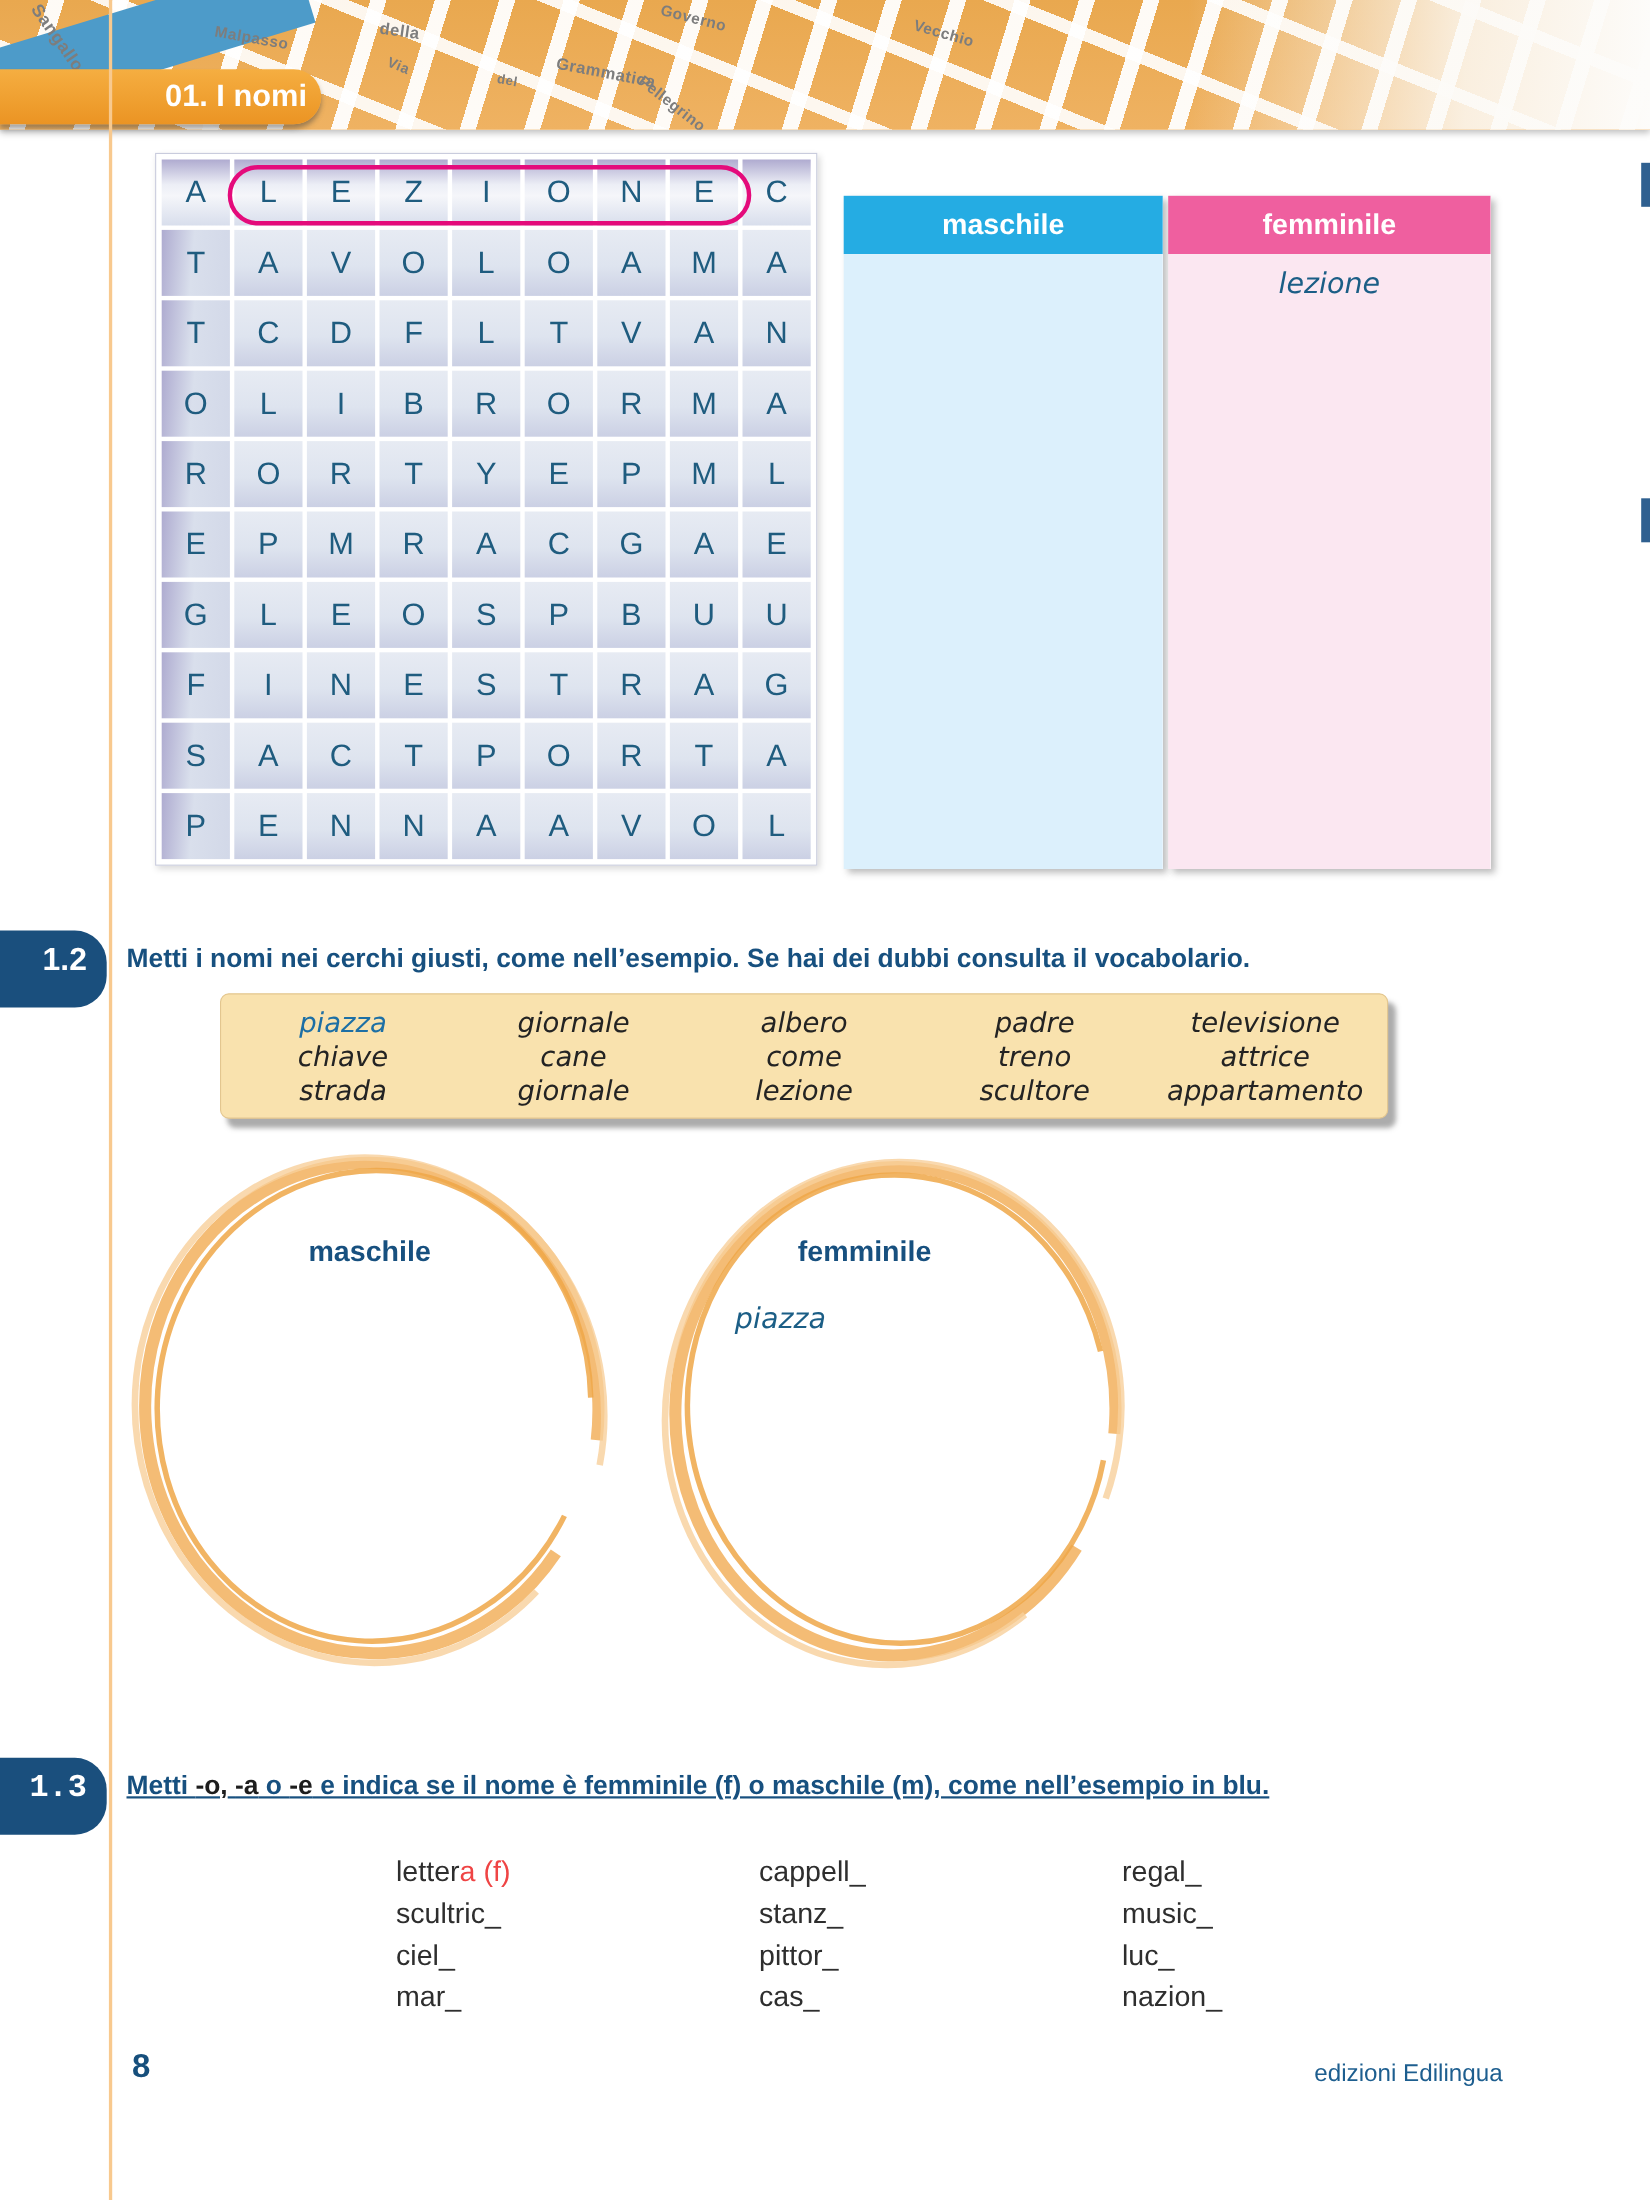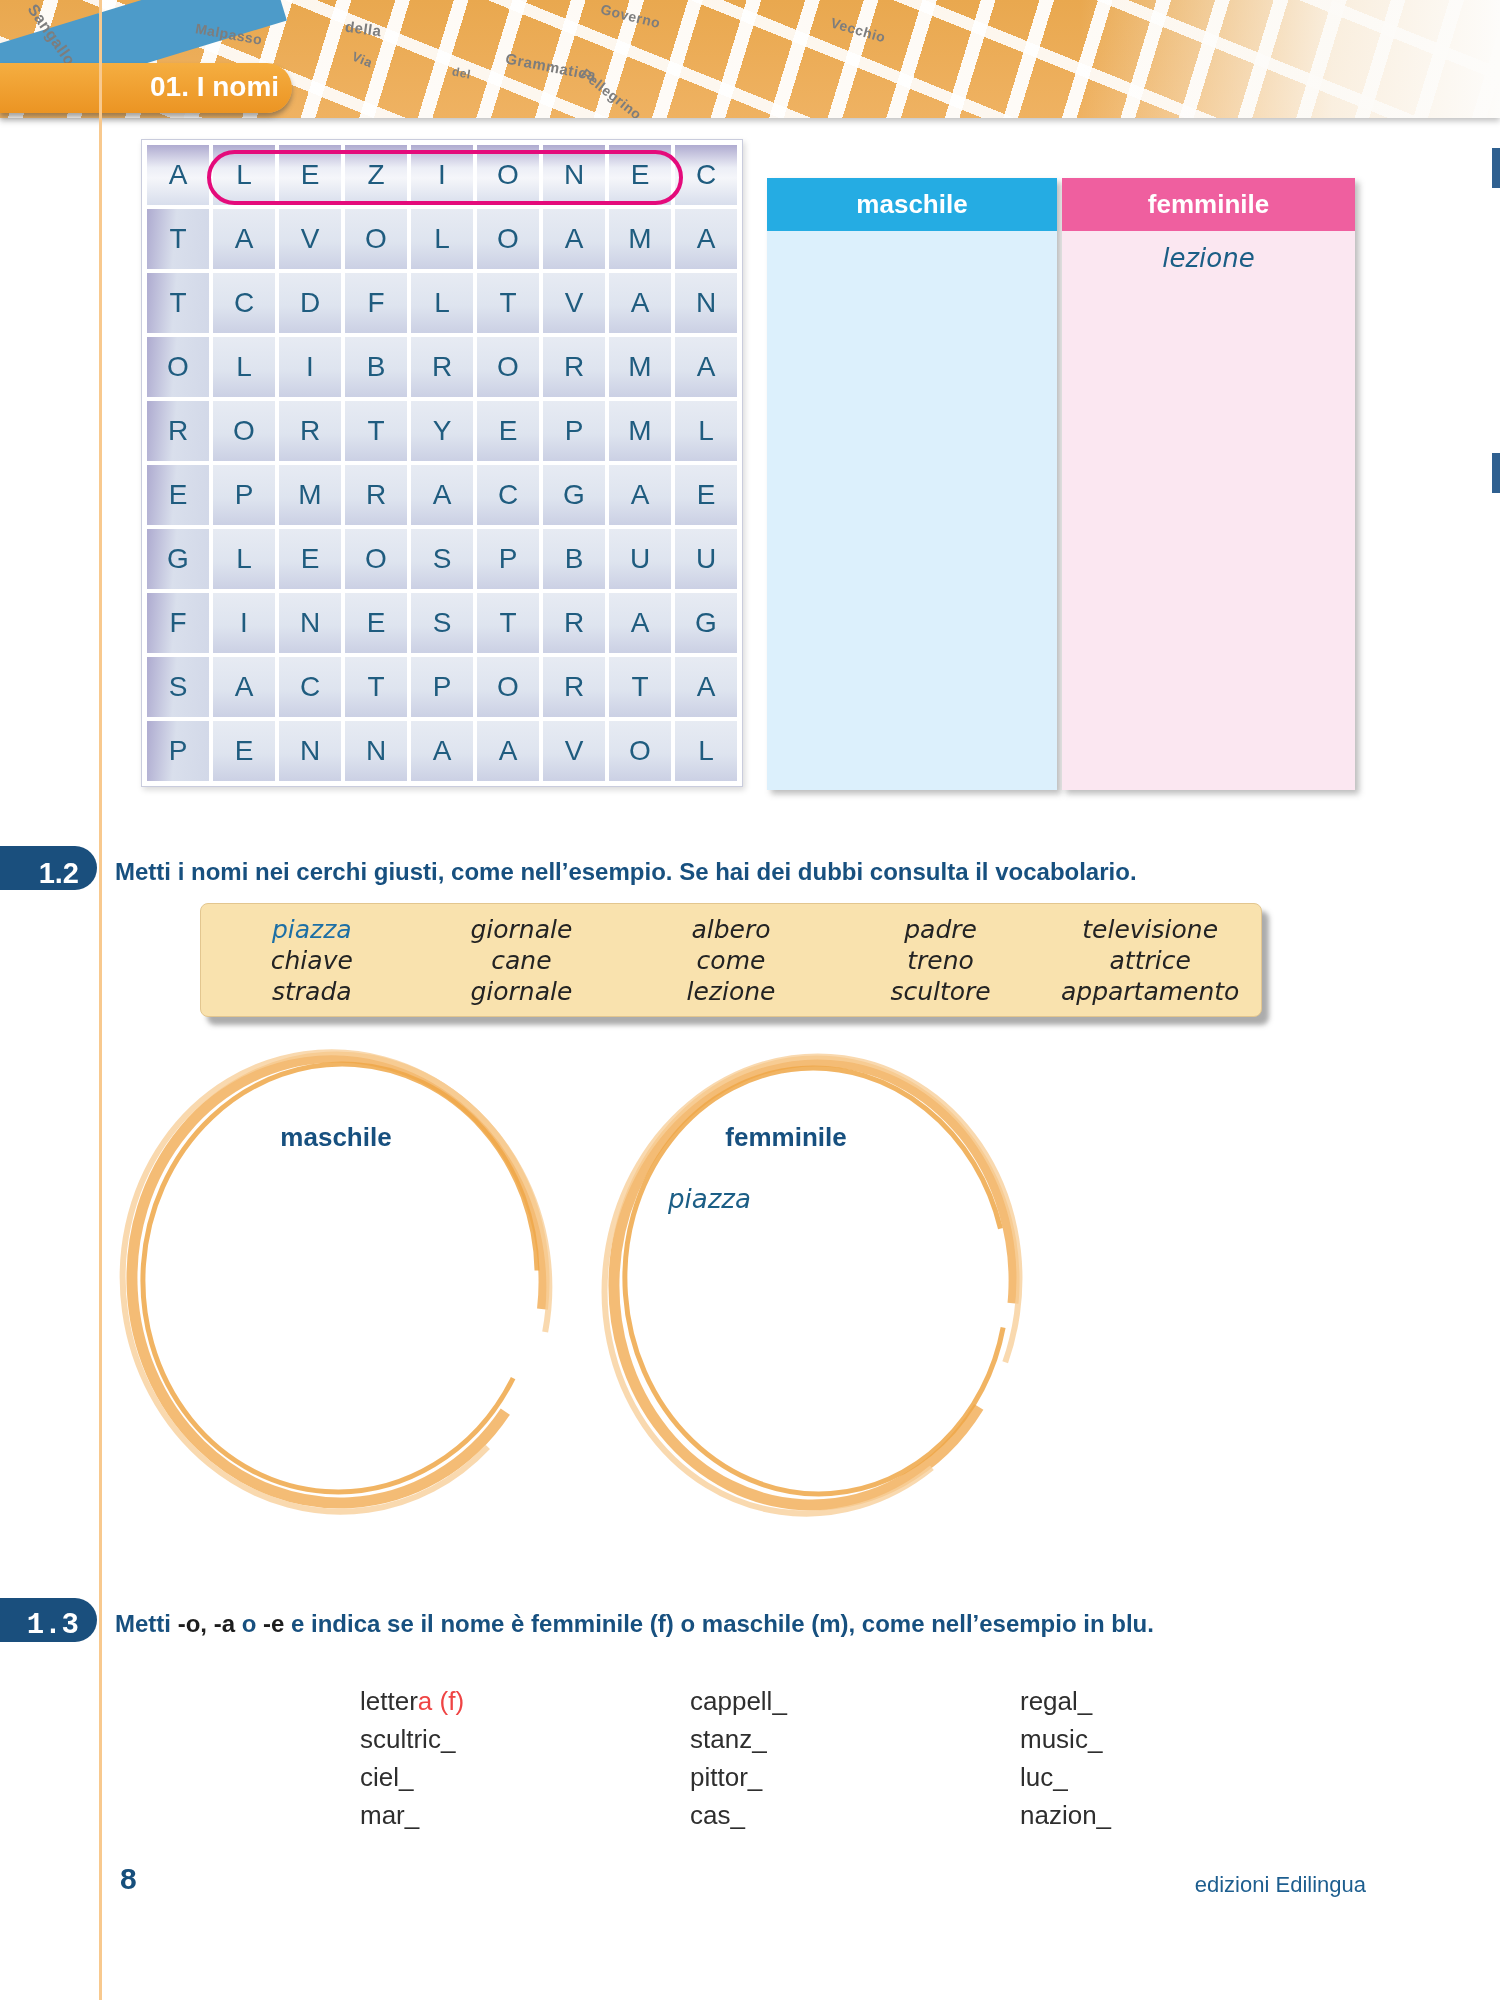--- a/index.html
+++ b/index.html
@@ -59,21 +59,21 @@
   .gbody{height:559px;}
   .gbody.m{background:#DCF0FC;}
   .gbody.f{background:#FBE7F1;}
   .gbody .hand{margin-top:12px;text-align:center;}
 
   
   .hand{font-family:"DejaVu Sans",sans-serif;font-style:italic;}
   .hand.blue{color:#1B5E86;}
 
   
-  .ex-badge{position:absolute;left:0;width:97px;height:44px;background:#1A4F7D;
+  .ex-badge{position:absolute;left:0;width:97px;height:70px;background:#1A4F7D;
     border-radius:0 29px 29px 0;z-index:5;}
   .ex-badge span{position:absolute;right:18px;top:11px;color:#ffffff;font-weight:bold;font-size:29px;}
   .ex-title{position:absolute;left:115px;width:1345px;color:#17507F;font-weight:bold;font-size:24px;}
   .seg-dark{color:#1d1d1d;}
   .seg-blue{color:#17507F;}
 
   
   .wordbank{position:absolute;left:200px;top:903px;width:1062px;height:114px;
     background:#F9E2AE;border:1px solid #E3C68F;border-radius:8px;
     box-shadow:7px 8px 5px rgba(90,90,90,.5);
@@ -289,21 +289,21 @@
       <ellipse cx="712" cy="250" rx="207" ry="229" fill="none" stroke="#F7CF9B" stroke-width="6" opacity="0.8" transform="rotate(8 712 250)" stroke-dasharray="1280 130" stroke-dashoffset="-180"></ellipse>
     </g>
   </svg>
   <div class="circle-label" style="left:336px;top:1122px;">maschile</div>
   <div class="circle-label" style="left:786px;top:1122px;">femminile</div>
   <div class="piazza-entry hand blue">piazza</div>
 
   <div class="ex-badge" style="top:1598px;font-family:Liberation Mono, monospace;">
     <span>1.3</span>
   </div>
-  <div class="ex-title" style="top:1610px;"><span class="seg-blue">Metti </span><span class="seg-dark">-o,</span><span class="seg-blue"> </span><span class="seg-dark">-a</span><span class="seg-blue"> o </span><span class="seg-dark">-e</span><span class="seg-blue"> e indica se il nome è femminile (f) o maschile (m), come nell’esempio in blu.</span></div>
+  <div class="ex-title" style="top:1610px;text-decoration:underline;"><span class="seg-blue">Metti </span><span class="seg-dark">-o,</span><span class="seg-blue"> </span><span class="seg-dark">-a</span><span class="seg-blue"> o </span><span class="seg-dark">-e</span><span class="seg-blue"> e indica se il nome è femminile (f) o maschile (m), come nell’esempio in blu.</span></div>
   <div class="ex13-words">
       <div>
         <div class="ex13-word"><span>letter</span><span class="blue">a (f)</span></div>
         <div class="ex13-word">scultric_</div>
         <div class="ex13-word">ciel_</div>
         <div class="ex13-word">mar_</div>
       </div>
       <div>
         <div class="ex13-word">cappell_</div>
         <div class="ex13-word">stanz_</div>

